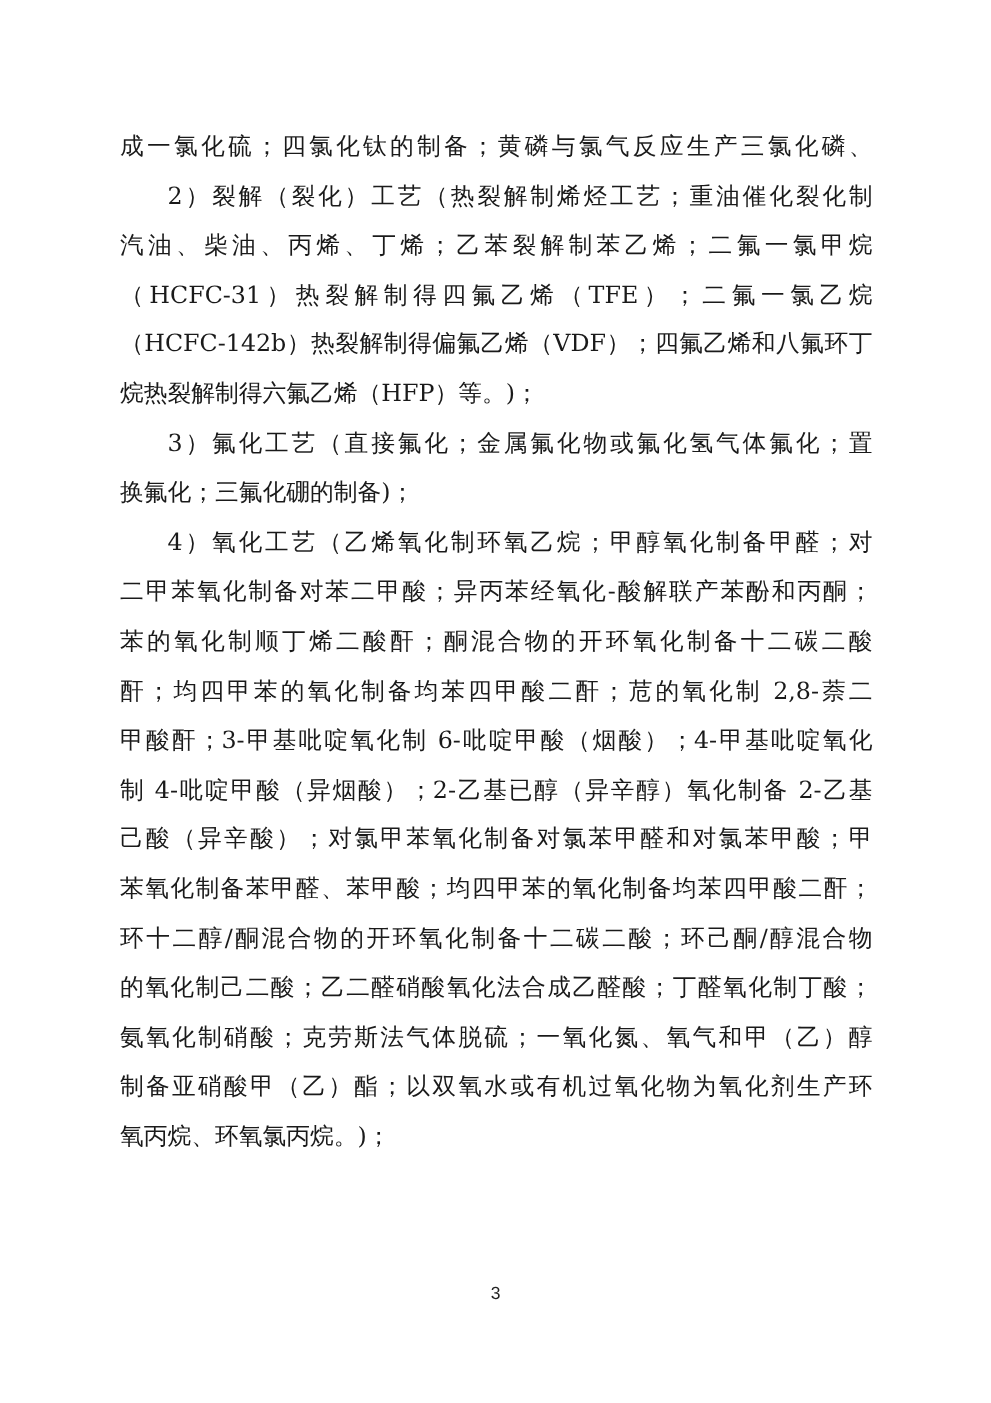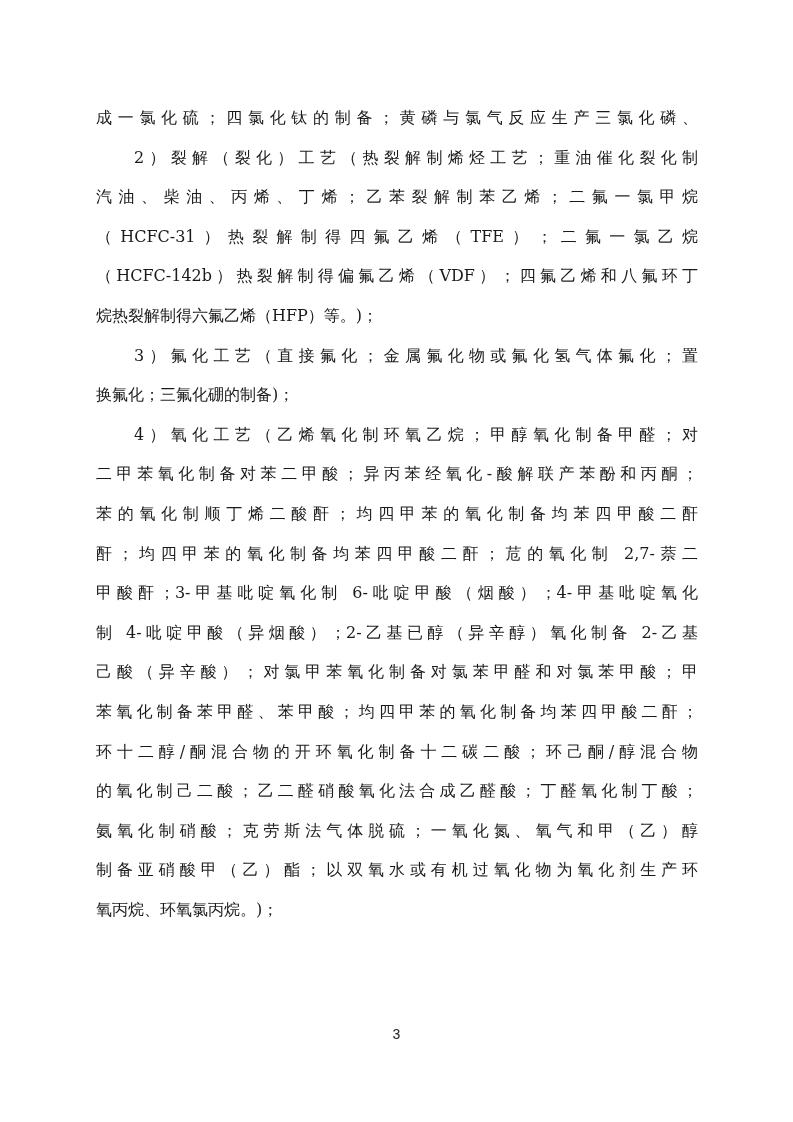--- a/index.html
+++ b/index.html
@@ -17,21 +17,21 @@
     }
     .page {
       position: absolute;
       left: 96px;
       top: 98px;
       width: 602px;
     }
     .line {
       height: 39.6px;
       line-height: 39.6px;
-      font-size: 16px;
+      font-size: 19px;
       white-space: nowrap;
       text-align: justify;
       text-align-last: justify;
       letter-spacing: 0px;
     }
     .line.last {
       text-align-last: left;
     }
     .line.indent {
       padding-left: 38px;
@@ -54,22 +54,22 @@
   <div class="line">成一氯化硫；四氯化钛的制备；黄磷与氯气反应生产三氯化磷、</div>
   <div class="line indent">2）裂解（裂化）工艺（热裂解制烯烃工艺；重油催化裂化制</div>
   <div class="line">汽油、柴油、丙烯、丁烯；乙苯裂解制苯乙烯；二氟一氯甲烷</div>
   <div class="line">（HCFC-31）热裂解制得四氟乙烯（TFE）；二氟一氯乙烷</div>
   <div class="line">（HCFC-142b）热裂解制得偏氟乙烯（VDF）；四氟乙烯和八氟环丁</div>
   <div class="line last">烷热裂解制得六氟乙烯（HFP）等。)；</div>
   <div class="line indent">3）氟化工艺（直接氟化；金属氟化物或氟化氢气体氟化；置</div>
   <div class="line last">换氟化；三氟化硼的制备)；</div>
   <div class="line indent">4）氧化工艺（乙烯氧化制环氧乙烷；甲醇氧化制备甲醛；对</div>
   <div class="line">二甲苯氧化制备对苯二甲酸；异丙苯经氧化-酸解联产苯酚和丙酮；</div>
-  <div class="line">苯的氧化制顺丁烯二酸酐；均四甲苯的氧化制备均苯四甲酸二酐</div>
-  <div class="line">酐；均四甲苯的氧化制备均苯四甲酸二酐；苊的氧化制 2,7-萘二</div>
+  <div class="line">苯的氧化制顺丁烯二酸酐；酮混合物的开环氧化制备十二碳二酸</div>
+  <div class="line">酐；均四甲苯的氧化制备均苯四甲酸二酐；苊的氧化制 2,8-萘二</div>
   <div class="line">甲酸酐；3-甲基吡啶氧化制 6-吡啶甲酸（烟酸）；4-甲基吡啶氧化</div>
   <div class="line">制 4-吡啶甲酸（异烟酸）；2-乙基已醇（异辛醇）氧化制备 2-乙基</div>
   <div class="line">己酸（异辛酸）；对氯甲苯氧化制备对氯苯甲醛和对氯苯甲酸；甲</div>
   <div class="line">苯氧化制备苯甲醛、苯甲酸；均四甲苯的氧化制备均苯四甲酸二酐；</div>
   <div class="line">环十二醇/酮混合物的开环氧化制备十二碳二酸；环己酮/醇混合物</div>
   <div class="line">的氧化制己二酸；乙二醛硝酸氧化法合成乙醛酸；丁醛氧化制丁酸；</div>
   <div class="line">氨氧化制硝酸；克劳斯法气体脱硫；一氧化氮、氧气和甲（乙）醇</div>
   <div class="line">制备亚硝酸甲（乙）酯；以双氧水或有机过氧化物为氧化剂生产环</div>
   <div class="line last">氧丙烷、环氧氯丙烷。)；</div>
 </div>

